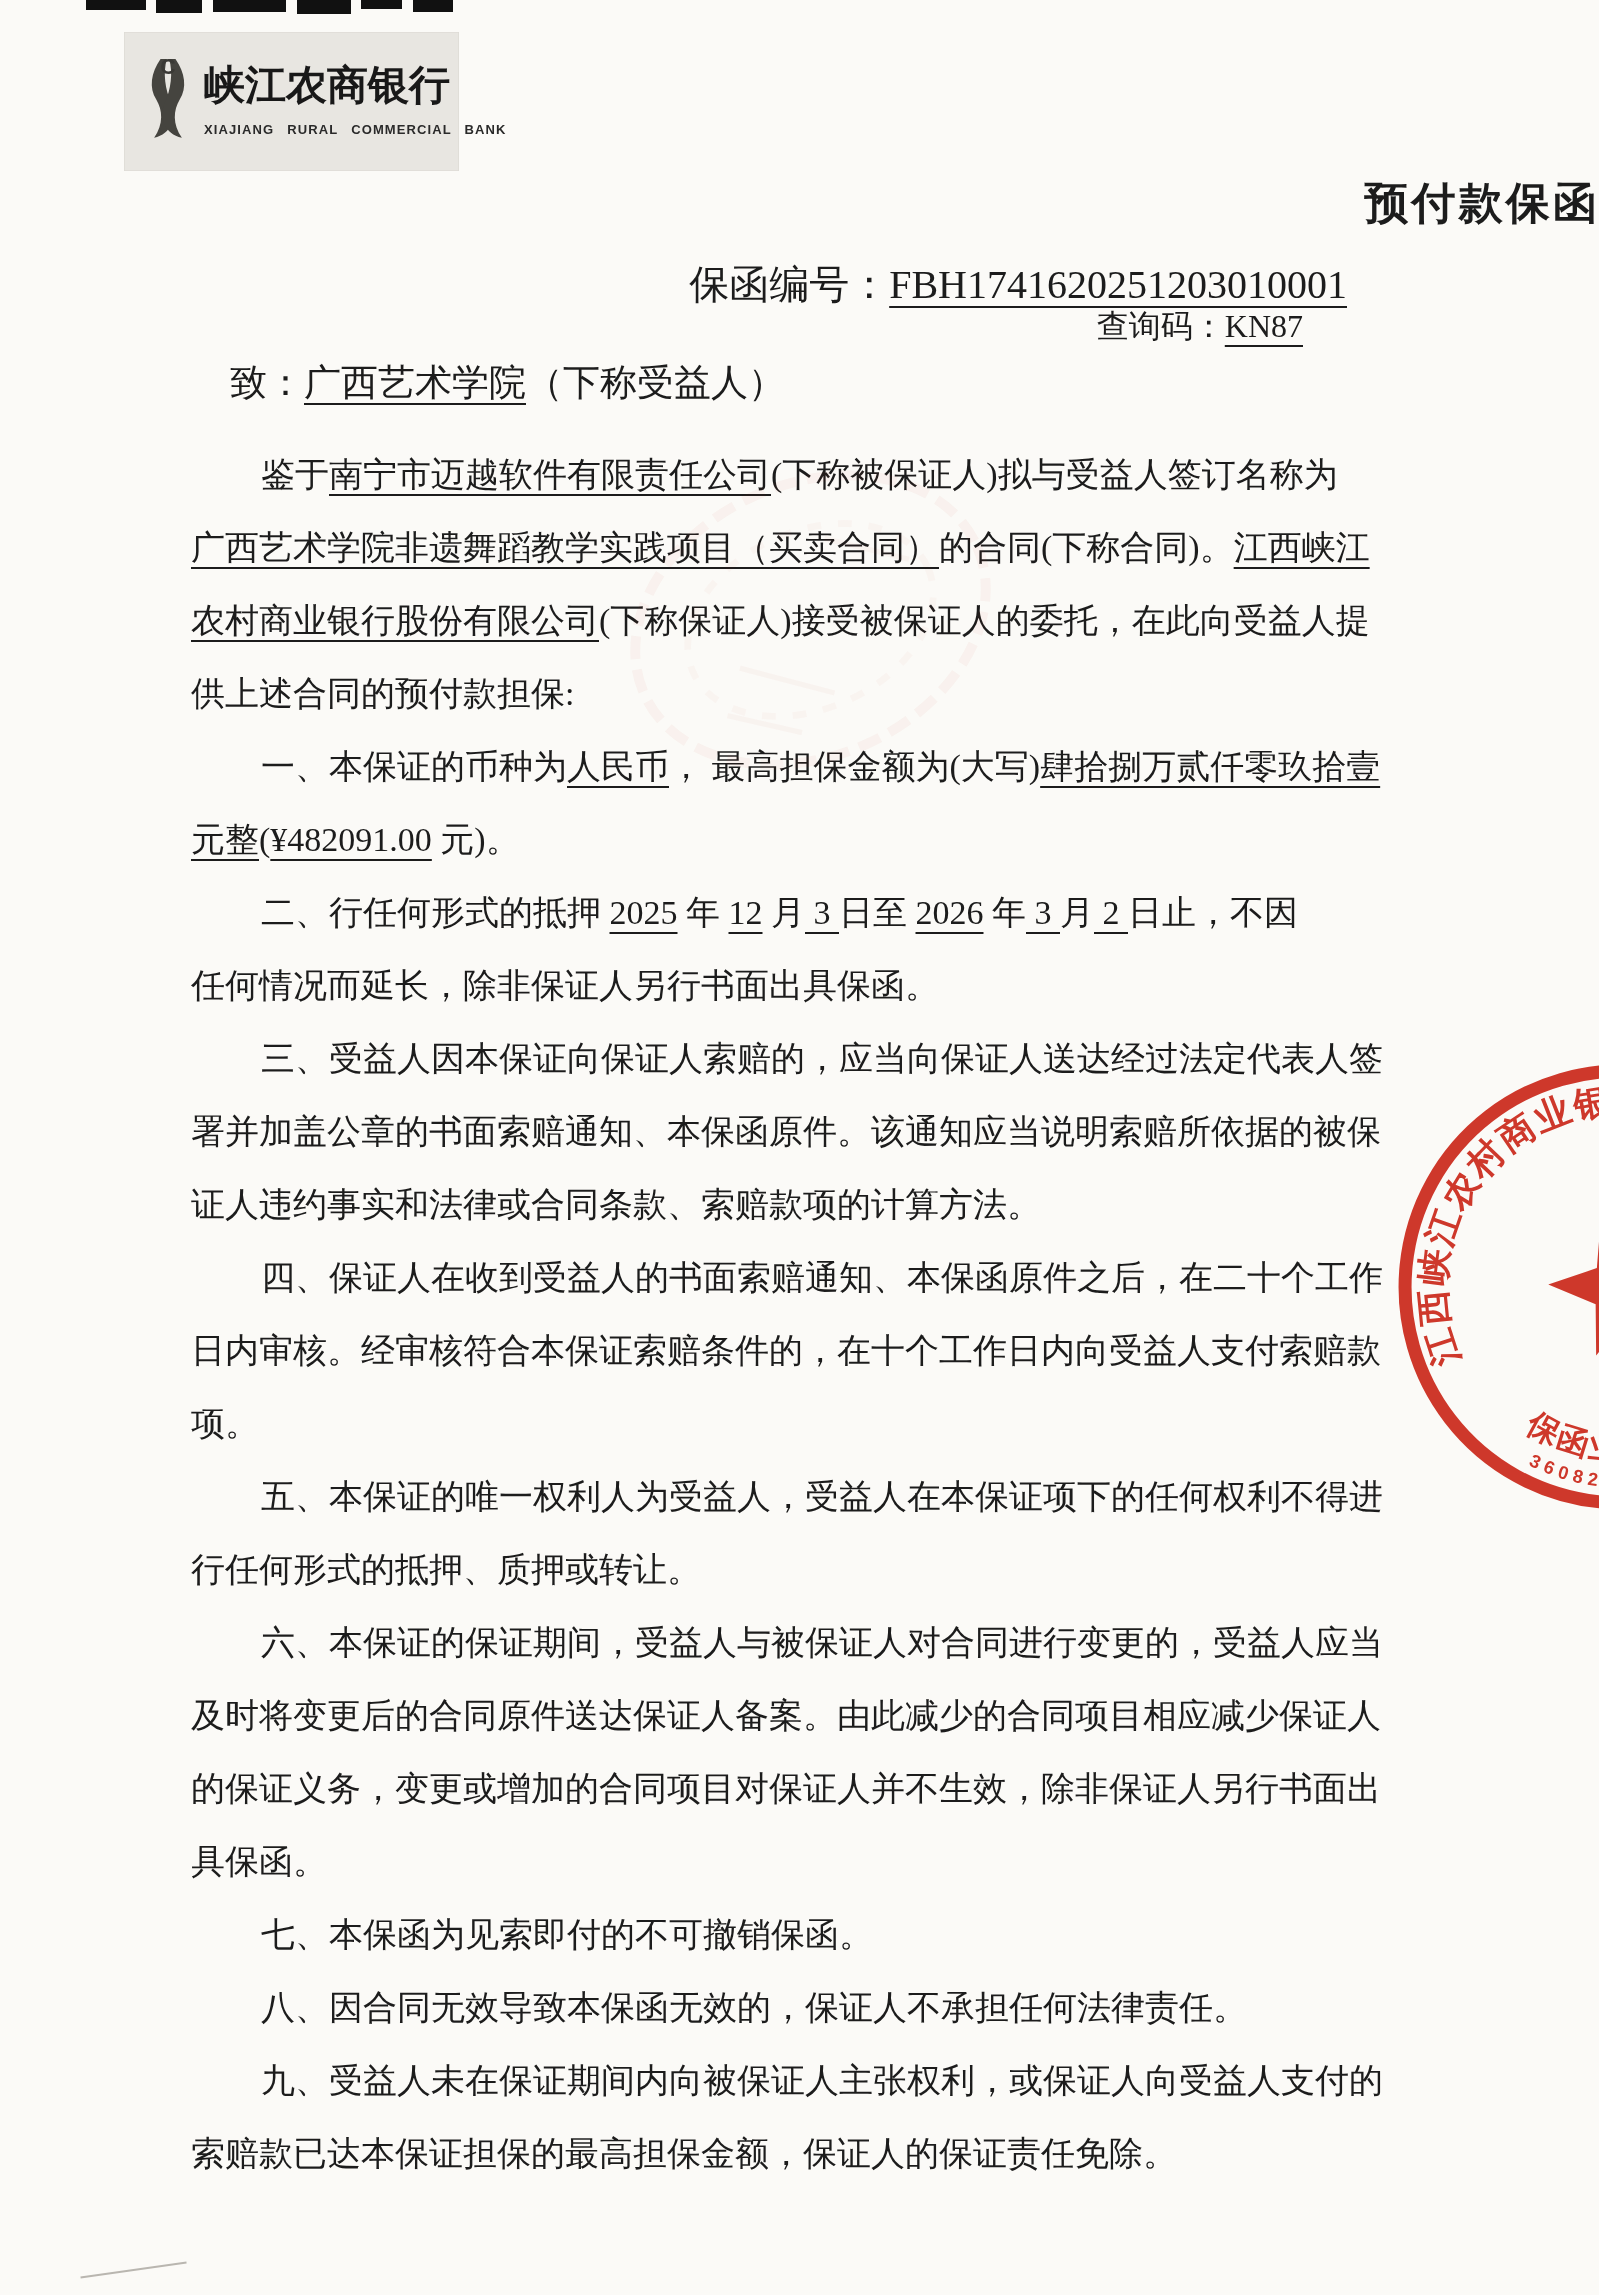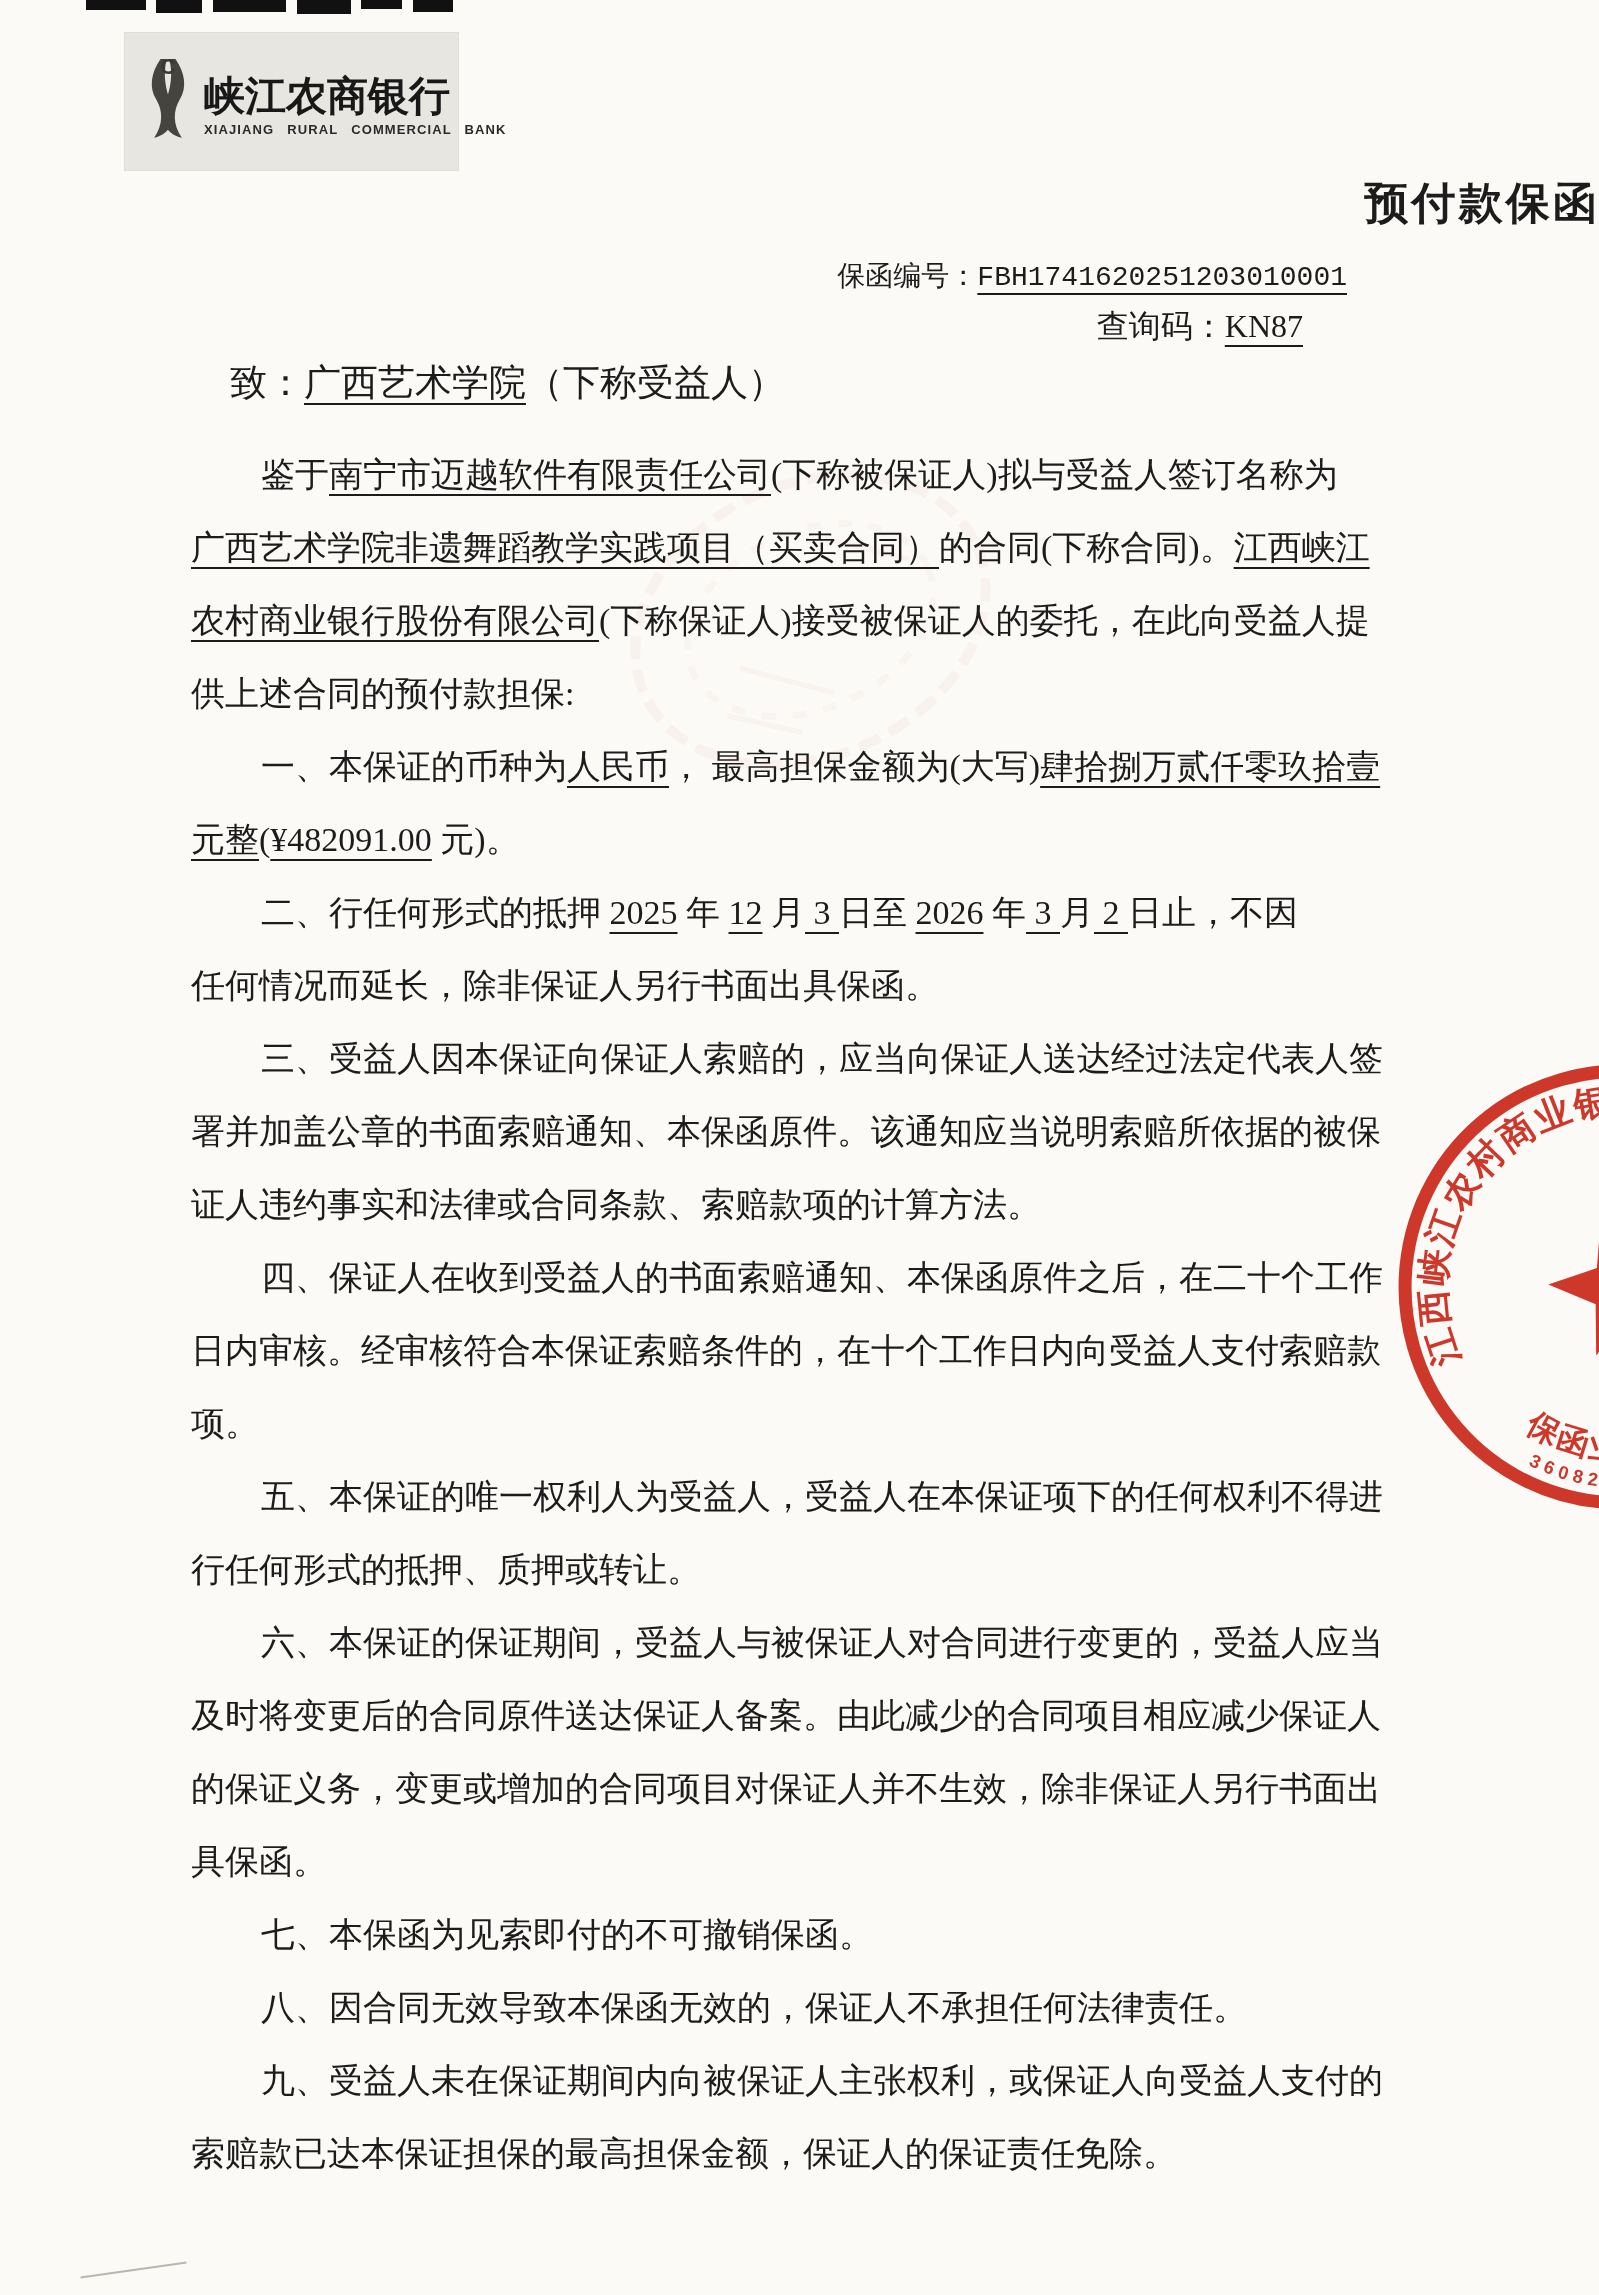--- a/index.html
+++ b/index.html
@@ -20,37 +20,37 @@
   
   .logo-block{
     position:absolute;left:124px;top:32px;width:335px;height:139px;
     background:#e8e6e1;
     box-shadow:0 0 0 0.8px #dedcd6 inset;
   }
   .logo-mark{position:absolute;left:12.2px;top:15.3px;}
   .logo-cn{
     position:absolute;left:80px;top:26px;width:253px;
     font-size:41px;font-weight:bold;letter-spacing:0px;color:#181818;
-    font-family:Liberation Serif, serif;white-space:nowrap;margin-top:11px;
+    font-family:Liberation Serif, serif;white-space:nowrap;
   }
   .logo-en{
     position:absolute;left:80px;top:90px;width:253px;
     font-size:13px;font-weight:bold;color:#2a2a2a;
     font-family:"Liberation Sans","DejaVu Sans",sans-serif;
     letter-spacing:1.1px;word-spacing:8.4px;white-space:nowrap;
   }
 
   .doc-title{
     position:absolute;left:0;top:174px;width:100%;
     text-align:right;font-size:44px;font-weight:bold;letter-spacing:3.1px;
   }
 
   .gno-line{
     position:absolute;top:257px;right:253px;
-    font-size:28px;white-space:nowrap;font-family:Liberation Mono, monospace;
+    font-size:40px;white-space:nowrap;
   }
   .qcode-line{
     position:absolute;top:305px;right:297px;
     font-size:32px;white-space:nowrap;
   }
 
   .u{
     text-decoration:underline;
     text-decoration-thickness:2.3px;
     text-underline-offset:7.7px;

